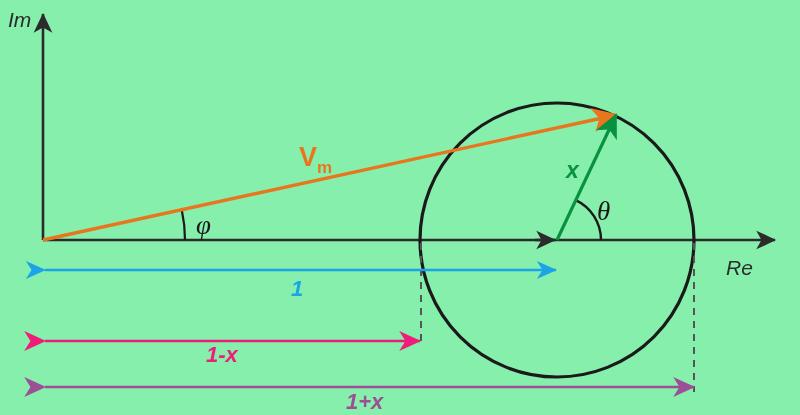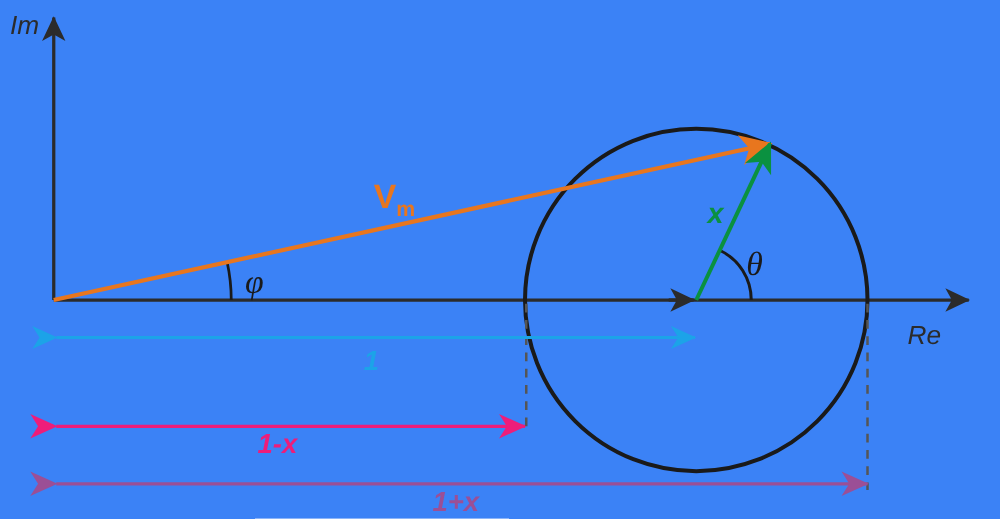--- a/index.html
+++ b/index.html
@@ -8,21 +8,21 @@
     padding: 0;
     background: #ffffff;
   }
   body {
     font-family: "Liberation Sans", sans-serif;
   }
   #diagram-root {
     position: relative;
     width: 800px;
     height: 415px;
-    background: #3b82f6;
+    background: #86efac;
     overflow: hidden;
   }
   #diagram-svg {
     position: absolute;
     top: 0;
     left: 0;
     width: 800px;
     height: 415px;
     display: block;
   }

